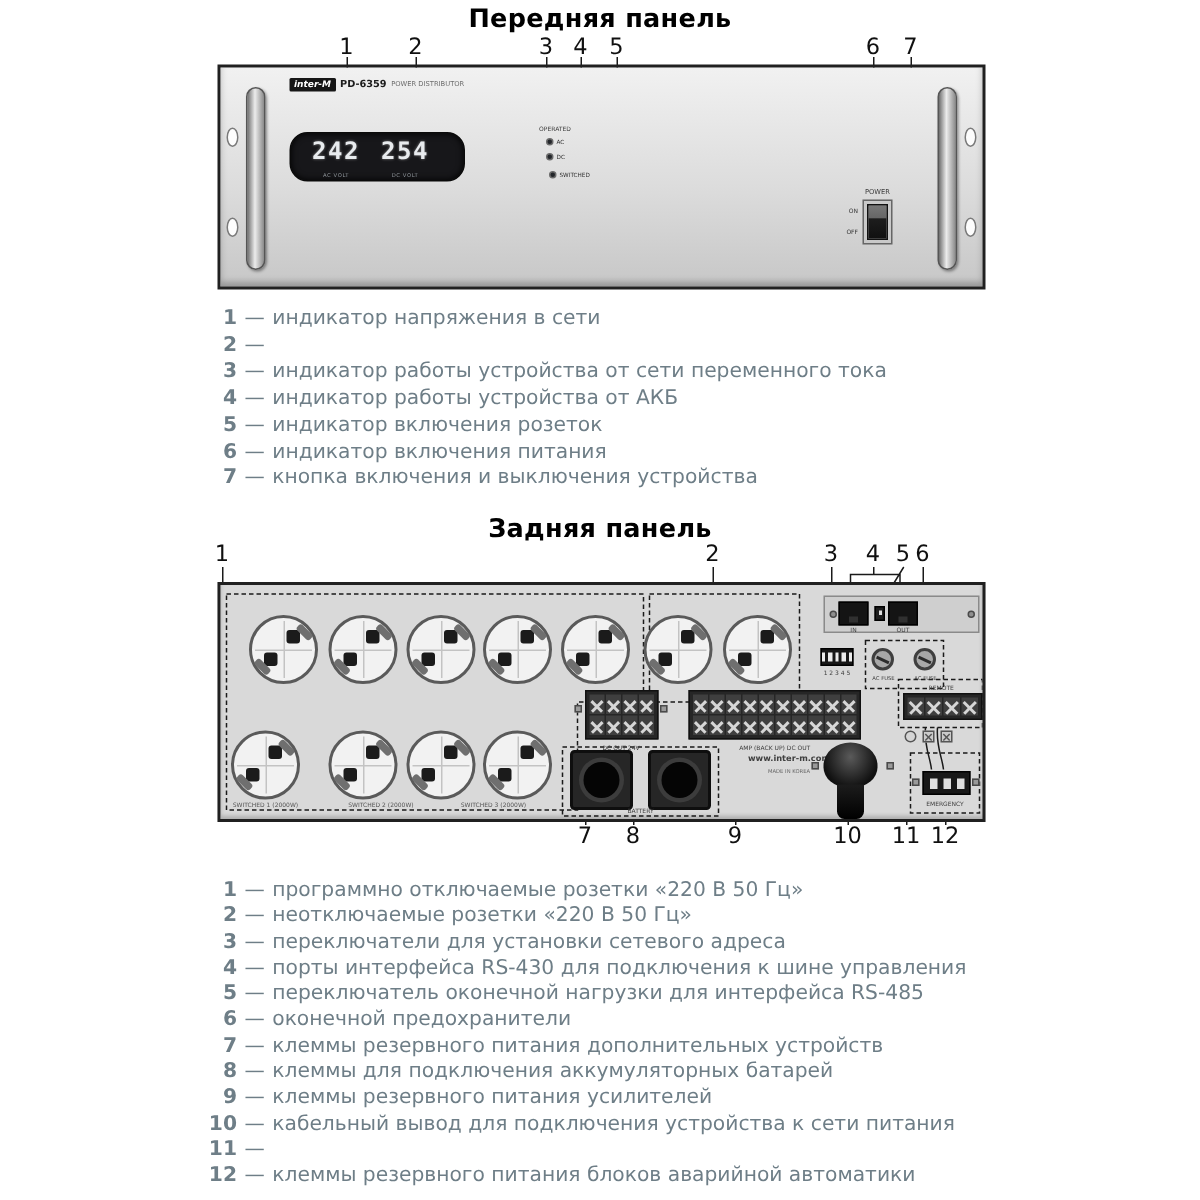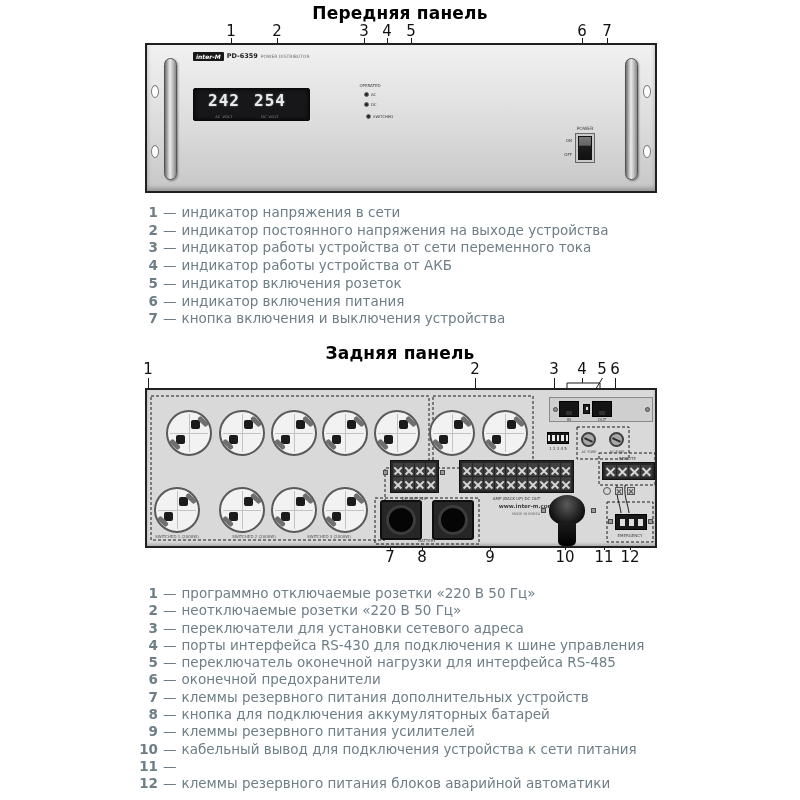--- a/index.html
+++ b/index.html
@@ -19,21 +19,21 @@
   
   .oval{width:8px;height:13px;background:#fdfdfd;border:1px solid #7a7a7a;border-radius:50%}
   .handle{width:13px;height:122px;border:1px solid #555;border-radius:7px;
           background:linear-gradient(90deg,#6f6f6f,#ececec 45%,#8a8a8a);box-shadow:1px 1px 2px rgba(0,0,0,.4)}
   .logo{display:flex;align-items:center;gap:3px;position:absolute}
   .logo *{position:static}
   .brandbox{background:#161616;color:#fff;font-size:6px;font-weight:bold;font-style:italic;
             padding:1px 3px;border-radius:1px;line-height:7px}
   .model{font-size:6.5px;font-weight:bold;color:#1c1c1c;line-height:7px}
   .mdesc{font-size:4.5px;color:#6e6e6e;line-height:6px}
-  .display{background:#17171a;border-radius:2px;border:1px solid #0a0a0a;box-shadow:inset 0 0 4px #000}
+  .display{background:#17171a;border-radius:12px;border:1px solid #0a0a0a;box-shadow:inset 0 0 4px #000}
   .dg{top:3px;width:50px;height:27px}
   .digits{position:absolute;left:0;top:0;width:50px;text-align:center;
           font-family:"DejaVu Sans Mono","Liberation Mono",monospace;font-weight:bold;
           font-size:16px;line-height:18px;color:#e8ebee;letter-spacing:1px;text-shadow:0 0 2px rgba(255,255,255,.45)}
   .dlabel{position:absolute;bottom:0;left:0;width:50px;text-align:center;font-size:3.5px;color:#90969c;letter-spacing:.4px}
   .smalltext{color:#3d3d3d;text-align:center}
   .t35{font-size:3.5px;line-height:4px}.t4{font-size:4px;line-height:5px}.t45{font-size:4.5px;line-height:5px}
   .ledrow{display:flex;align-items:center;gap:2px}
   .ledrow *{position:static}
   .led{width:5px;height:5px;border-radius:50%;background:#23262a;border:1px solid #6b6b6b;flex:0 0 auto}
@@ -165,21 +165,20 @@
 
   <div class="legend" id="front-legend" style="top:204px">
       <div class="legend-row">
         <span class="legend-num">1</span>
         <span class="legend-dash">—</span>
         <span class="legend-text">индикатор напряжения в сети</span>
       </div>
       <div class="legend-row">
         <span class="legend-num">2</span>
         <span class="legend-dash">—</span>
-        <span class="legend-text">индикатор постоянного напряжения на выходе устройства</span>
       </div>
       <div class="legend-row">
         <span class="legend-num">3</span>
         <span class="legend-dash">—</span>
         <span class="legend-text">индикатор работы устройства от сети переменного тока</span>
       </div>
       <div class="legend-row">
         <span class="legend-num">4</span>
         <span class="legend-dash">—</span>
         <span class="legend-text">индикатор работы устройства от АКБ</span>
@@ -440,21 +439,21 @@
         <span class="legend-text">оконечной предохранители</span>
       </div>
       <div class="legend-row">
         <span class="legend-num">7</span>
         <span class="legend-dash">—</span>
         <span class="legend-text">клеммы резервного питания дополнительных устройств</span>
       </div>
       <div class="legend-row">
         <span class="legend-num">8</span>
         <span class="legend-dash">—</span>
-        <span class="legend-text">кнопка для подключения аккумуляторных батарей</span>
+        <span class="legend-text">клеммы для подключения аккумуляторных батарей</span>
       </div>
       <div class="legend-row">
         <span class="legend-num">9</span>
         <span class="legend-dash">—</span>
         <span class="legend-text">клеммы резервного питания усилителей</span>
       </div>
       <div class="legend-row">
         <span class="legend-num">10</span>
         <span class="legend-dash">—</span>
         <span class="legend-text">кабельный вывод для подключения устройства к сети питания</span>

